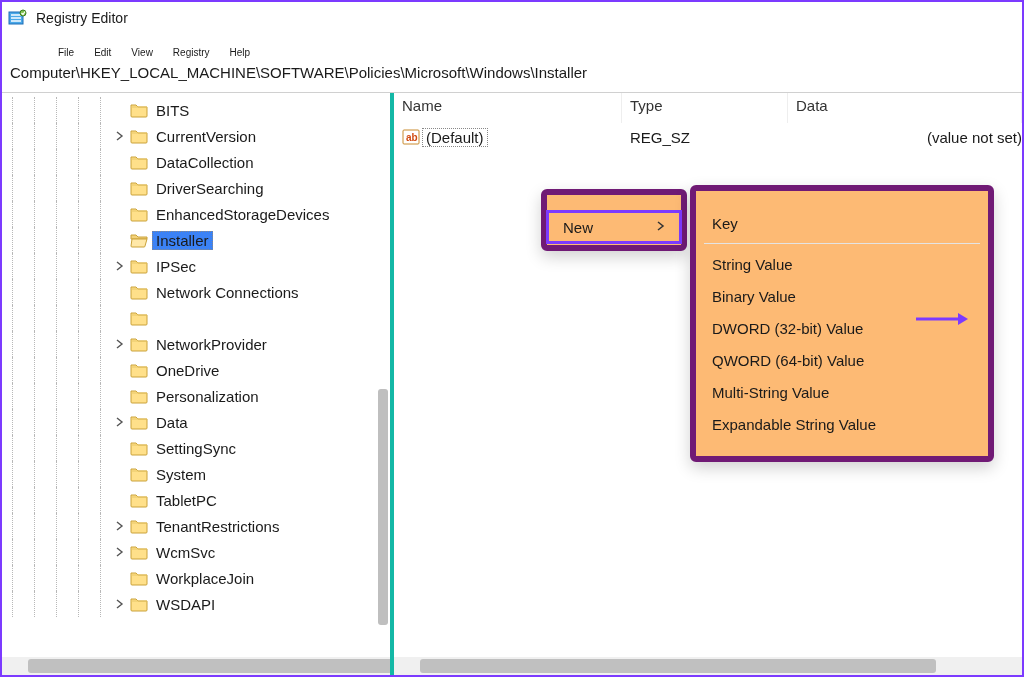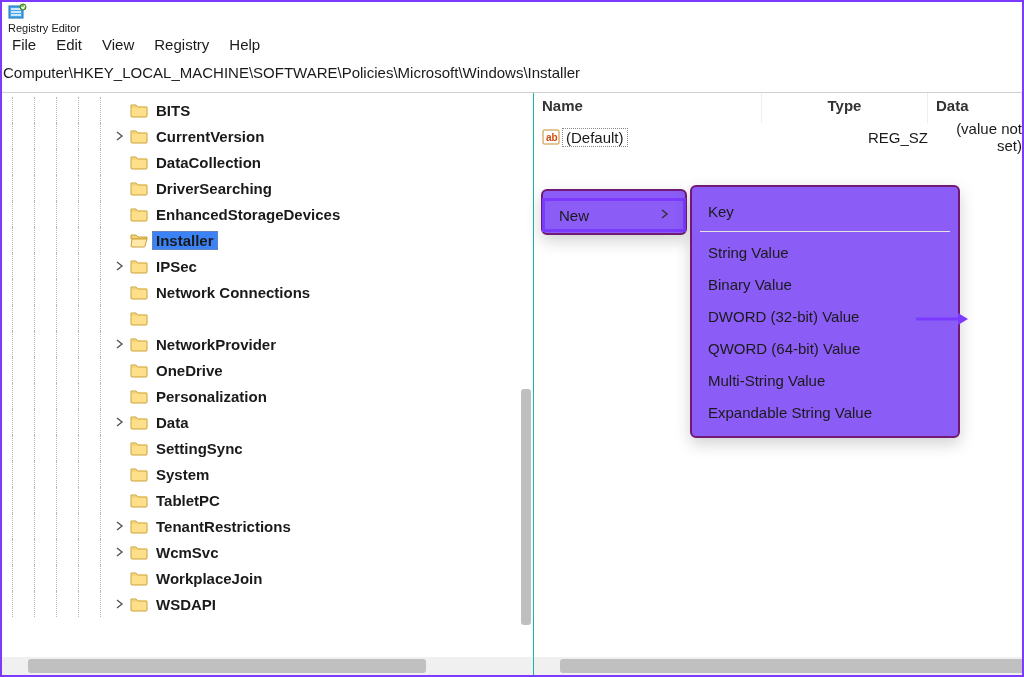--- a/index.html
+++ b/index.html
@@ -14,66 +14,66 @@
   }
   .outer {
     border: 2px solid #7c3aff;
     width: 1024px; height: 677px;
     position: relative;
     background: #fff;
   }
 
   
   .titlebar {
-    display: flex; 
+    display: flex; align-items: center;
     height: 32px;
     padding: 0 6px;
-    font-size: 11px;
-    flex-direction: column;
+    font-size: 14px;
   }
   .titlebar .icon {
     width: 20px; height: 20px;
     margin-right: 8px;
     display: inline-flex; align-items: center; justify-content: center;
   }
 
   
   .menubar {
-    display: flex; align-items: flex-start;
+    display: flex; align-items: flex-end;
     height: 28px;
     padding: 0 2px;
-    font-size: 15px;
+    font-size: 10px;
+    margin-left: 46px;
   }
   .menubar .menuitem {
     padding: 2px 12px 4px 8px;
     cursor: default;
   }
 
   
   .pathbar {
     height: 26px;
-    padding: 2px 1px;
+    padding: 2px 8px;
     font-size: 15px;
     white-space: nowrap;
     overflow: hidden;
   }
 
   
   .main {
     position: absolute;
     top: 90px; left: 0; right: 0; bottom: 0;
     border-top: 1px solid #d0d0d0;
     display: flex;
   }
   .panel {
     position: relative;
     flex: 0 0 auto;
     overflow: hidden;
   }
-  .left-panel { width: 532px; border-right: 1px solid #14b8a6; font-weight: bold; }
+  .left-panel { width: 392px; border-right: 4px solid #14b8a6; }
   .right-panel { flex: 1 1 auto; }
 
   
   .tree {
     position: relative;
     padding-top: 4px;
     font-size: 15px;
     height: calc(100% - 18px);
     overflow: hidden;
   }
@@ -111,36 +111,35 @@
     border: 1px dotted #888;
     padding: 0 3px;
   }
 
   
   .list-head {
     display: flex;
     height: 30px;
     font-size: 15px;
     color: #333;
-    font-weight: bold;
   }
   .list-head > div {
     padding: 4px 8px;
     border-right: 1px solid #eee;
   }
   .col-name { width: 228px; }
-  .col-type { width: 166px; text-align: center; }
+  .col-type { width: 166px; }
   .col-data { flex: 1; }
   .list-row {
     display: flex; align-items: center;
     height: 28px;
     font-size: 15px;
   }
   .list-row .cell-name { width: 228px; padding-left: 8px; display: flex; align-items: center; }
-  .list-row .cell-type { width: 166px; padding-left: 8px; text-align: right; }
+  .list-row .cell-type { width: 166px; padding-left: 8px; }
   .list-row .cell-data { flex: 1; padding-left: 8px; text-align: right; }
   .val-icon {
     width: 20px; height: 18px;
     display: inline-flex; align-items: center; justify-content: center;
   }
   .val-text {
     border: 1px dotted #888;
     padding: 0 3px;
   }
 
@@ -155,26 +154,26 @@
     background: #c0c0c0; border-radius: 3px;
   }
   .vthumb {
     position: absolute; right: 2px; width: 10px;
     background: #bfbfbf; border-radius: 3px;
   }
 
   
   .ctx {
     position: absolute;
-    background: #8b5cf6;
-    border: 2px solid #701a75;
+    background: #fdba74;
+    border: 6px solid #701a75;
     border-radius: 6px;
     box-shadow: 0 6px 16px rgba(0,0,0,.18);
     font-size: 15px;
-    padding: 8px 0;
+    padding: 16px 0;
   }
   .ctx-row {
     height: 32px;
     display: flex; align-items: center;
     padding: 0 16px;
     white-space: nowrap;
     cursor: default;
   }
   .ctx-row.hl {
     
@@ -633,21 +632,21 @@
       <div class="ctx-row hl">
         <span class="label">New</span>
         <span class="chev">
           <svg width="8" height="10" viewBox="0 0 8 10">
               <path d="M1 1 L6 5 L1 9" fill="none" stroke="#333" stroke-width="1.5"></path>
             </svg>
         </span>
       </div>
     </div>
 
-    <div class="ctx" style="left:688px; top:92px; width:270px">
+    <div class="ctx" style="left:688px; top:92px; width:304px">
       <div class="ctx-row">
         <span class="label">Key</span>
       </div>
       <div class="ctx-sep"></div>
       <div class="ctx-row">
         <span class="label">String Value</span>
       </div>
       <div class="ctx-row">
         <span class="label">Binary Value</span>
       </div>

